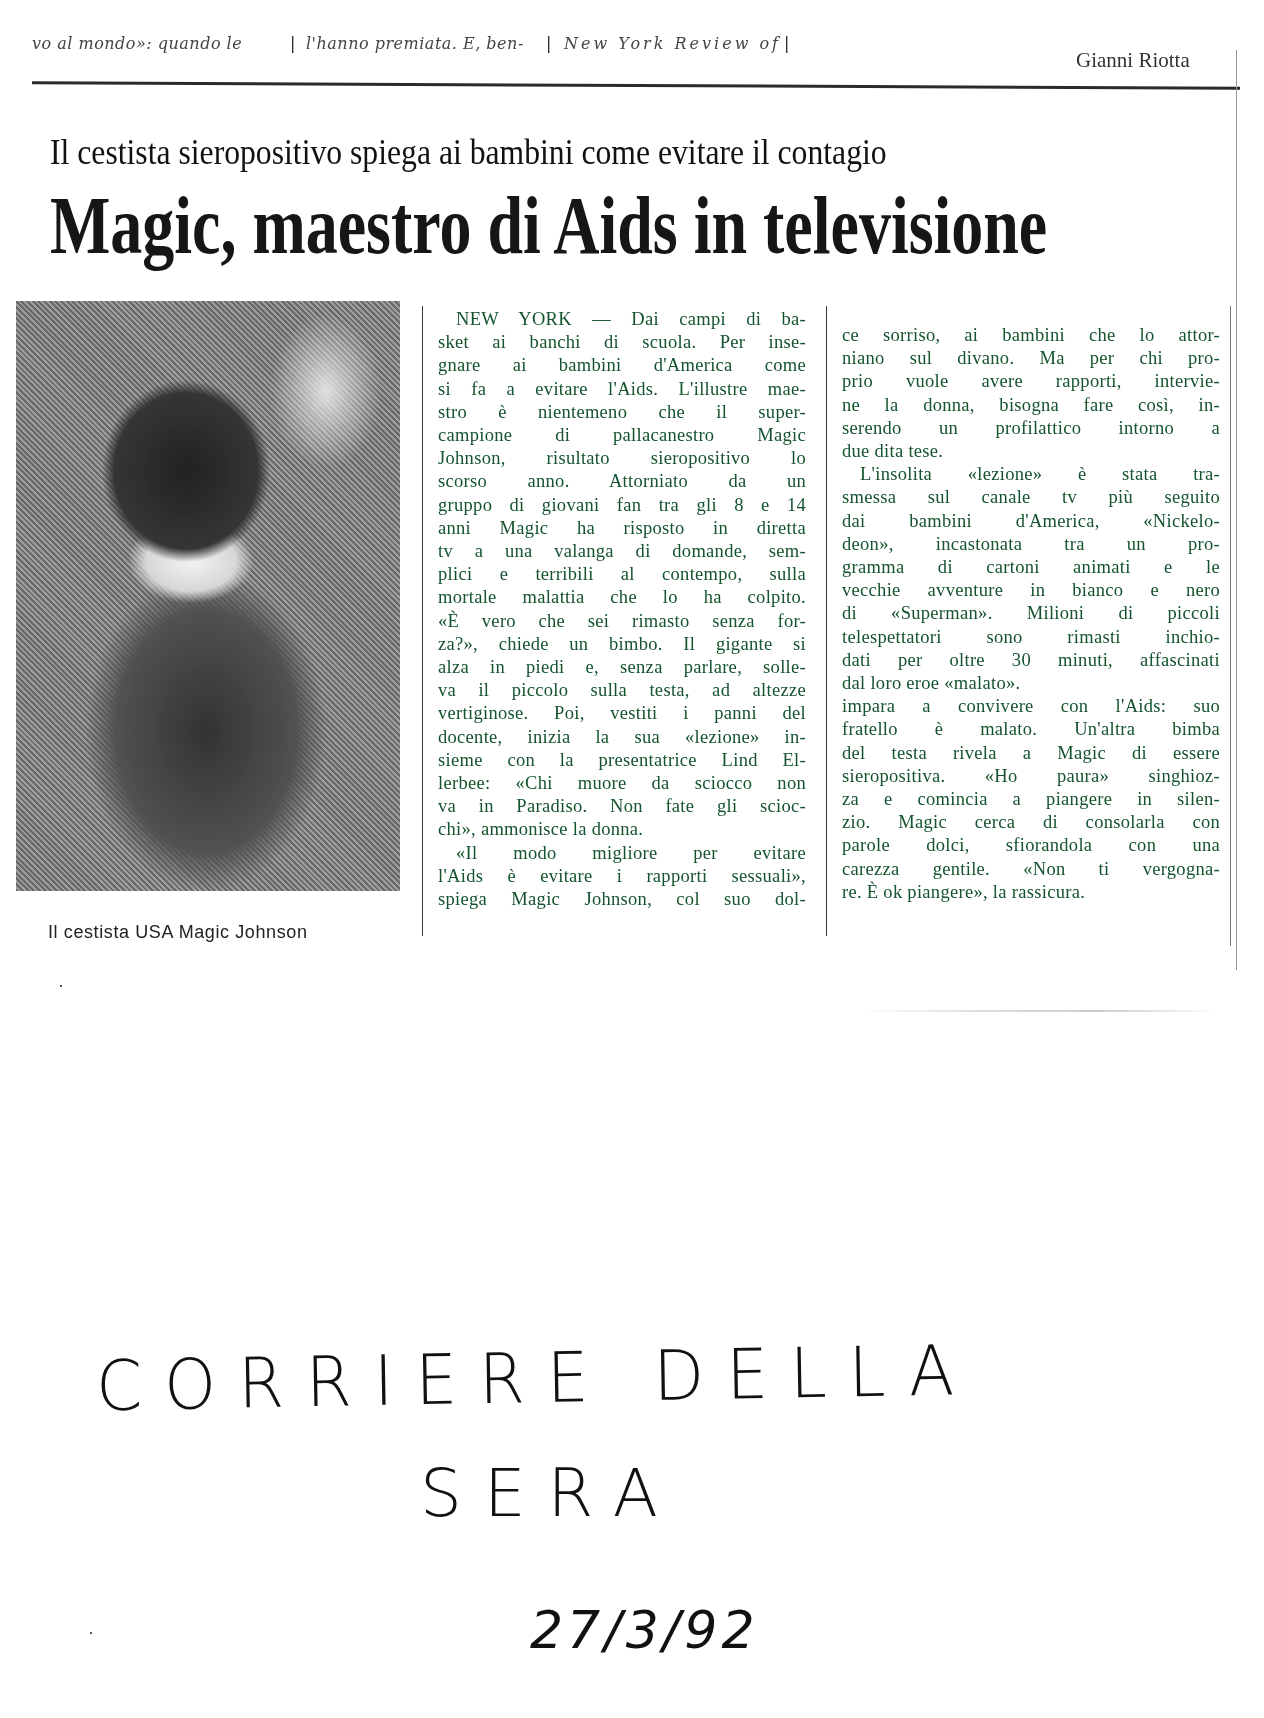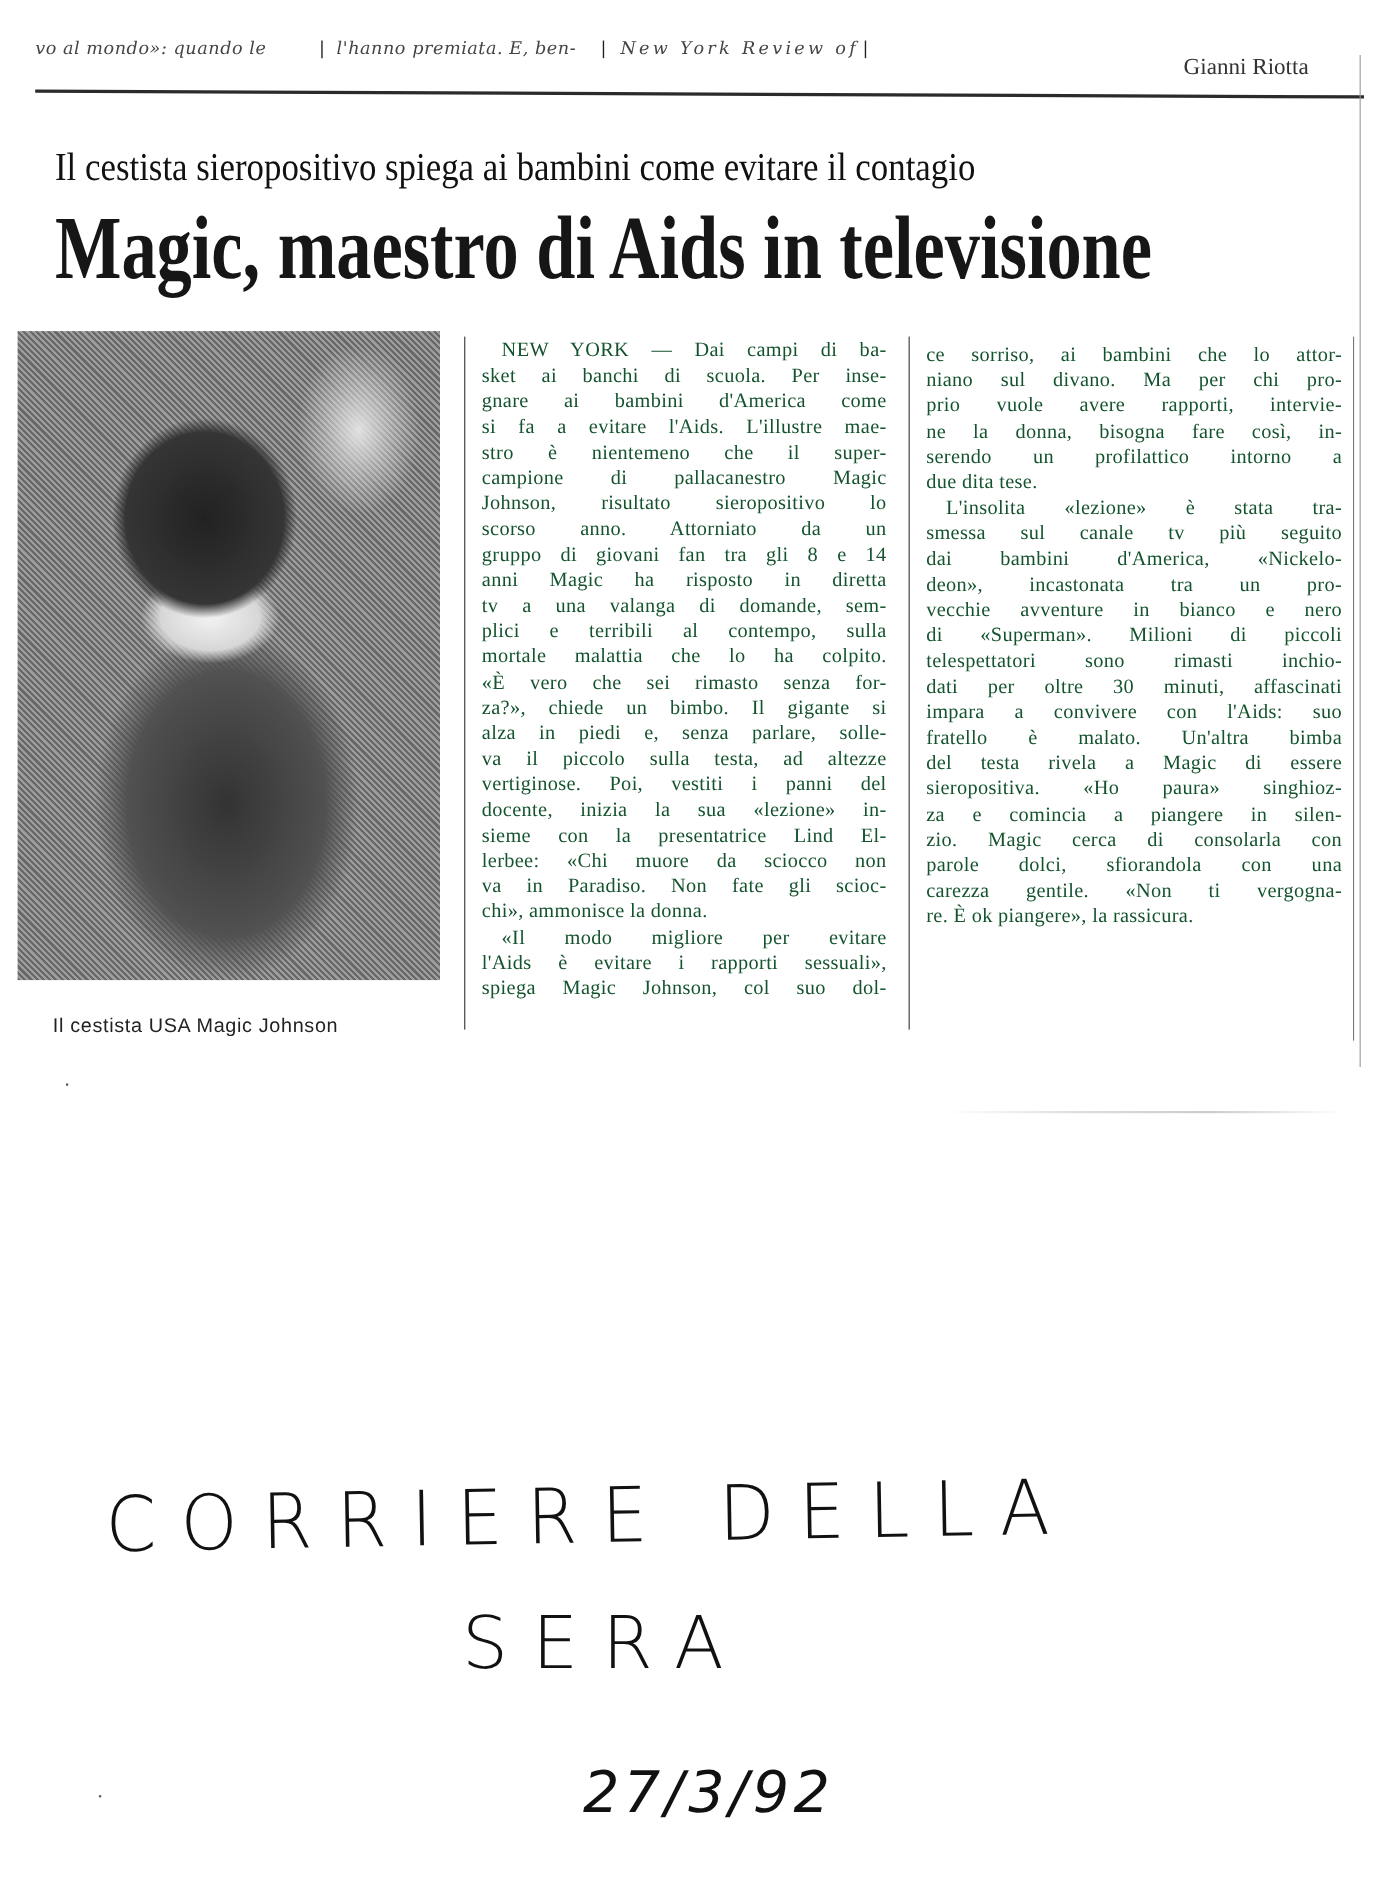--- a/index.html
+++ b/index.html
@@ -17,21 +17,21 @@
       radial-gradient(ellipse 90px 60px at 175px 260px, #e8e8e8 0%, #cfcfcf 50%, transparent 70%),
       radial-gradient(ellipse 150px 200px at 190px 430px, #3a3a3a 0%, #555 60%, transparent 80%),
       radial-gradient(ellipse 80px 110px at 310px 90px, #d8d8d8 0%, transparent 70%),
       repeating-linear-gradient(45deg, #6a6a6a 0 2px, #9a9a9a 2px 4px);
       filter:contrast(1.1); }
     .caption { position:absolute; left:48px; top:912px; font-family:"Liberation Sans", sans-serif; font-size:18px; color:#222; letter-spacing:0.6px;margin-top:10px; }
     .col { position:absolute; font-family:"Liberation Serif", serif; font-size:18.5px; line-height:23.2px; color:#14532d; text-align:justify; letter-spacing:0.3px; }
     .col .line { display:block; white-space:nowrap; text-align:justify; text-align-last:justify; }
     .col .line.last { text-align-last:left; }
     .col1 { left:438px; top:308px; width:368px; }
-    .col2 { left:842px; top:312px; width:378px; }
+    .col2 { left:842px; top:324px; width:378px; }
     .vrule { position:absolute; width:1px; background:#333; }
     .hand { position:absolute; font-family:"DejaVu Sans", sans-serif; font-weight:200; color:#111; letter-spacing:18px; }
     .hand1 { left:96px; top:1340px; font-size:66px; letter-spacing:22px; transform:scaleY(1.05) rotate(-1deg); }
     .hand2 { left:420px; top:1455px; font-size:66px; letter-spacing:22px; }
     .hand3 { left:530px; top:1600px; font-size:52px; letter-spacing:4px; font-style:italic; }
     .speck { position:absolute; width:2px; height:2px; background:#555; }
   </style>
 </head>
 <body>
 
@@ -90,24 +90,26 @@
   <span class="line">ce sorriso, ai bambini che lo attor-</span>
   <span class="line">niano sul divano. Ma per chi pro-</span>
   <span class="line">prio vuole avere rapporti, intervie-</span>
   <span class="line">ne la donna, bisogna fare così, in-</span>
   <span class="line">serendo un profilattico intorno a</span>
   <span class="line last">due dita tese.</span>
   <span class="line" style="padding-left:18px;">L'insolita «lezione» è stata tra-</span>
   <span class="line">smessa sul canale tv più seguito</span>
   <span class="line">dai bambini d'America, «Nickelo-</span>
   <span class="line">deon», incastonata tra un pro-</span>
+  <span class="line">gramma di cartoni animati e le</span>
   <span class="line">vecchie avventure in bianco e nero</span>
   <span class="line">di «Superman». Milioni di piccoli</span>
   <span class="line">telespettatori sono rimasti inchio-</span>
   <span class="line">dati per oltre 30 minuti, affascinati</span>
+  <span class="line last">dal loro eroe «malato».</span>
   <span class="line">impara a convivere con l'Aids: suo</span>
   <span class="line">fratello è malato. Un'altra bimba</span>
   <span class="line">del testa rivela a Magic di essere</span>
   <span class="line">sieropositiva. «Ho paura» singhioz-</span>
   <span class="line">za e comincia a piangere in silen-</span>
   <span class="line">zio. Magic cerca di consolarla con</span>
   <span class="line">parole dolci, sfiorandola con una</span>
   <span class="line">carezza gentile. «Non ti vergogna-</span>
   <span class="line last">re. È ok piangere», la rassicura.</span>
 </div>

